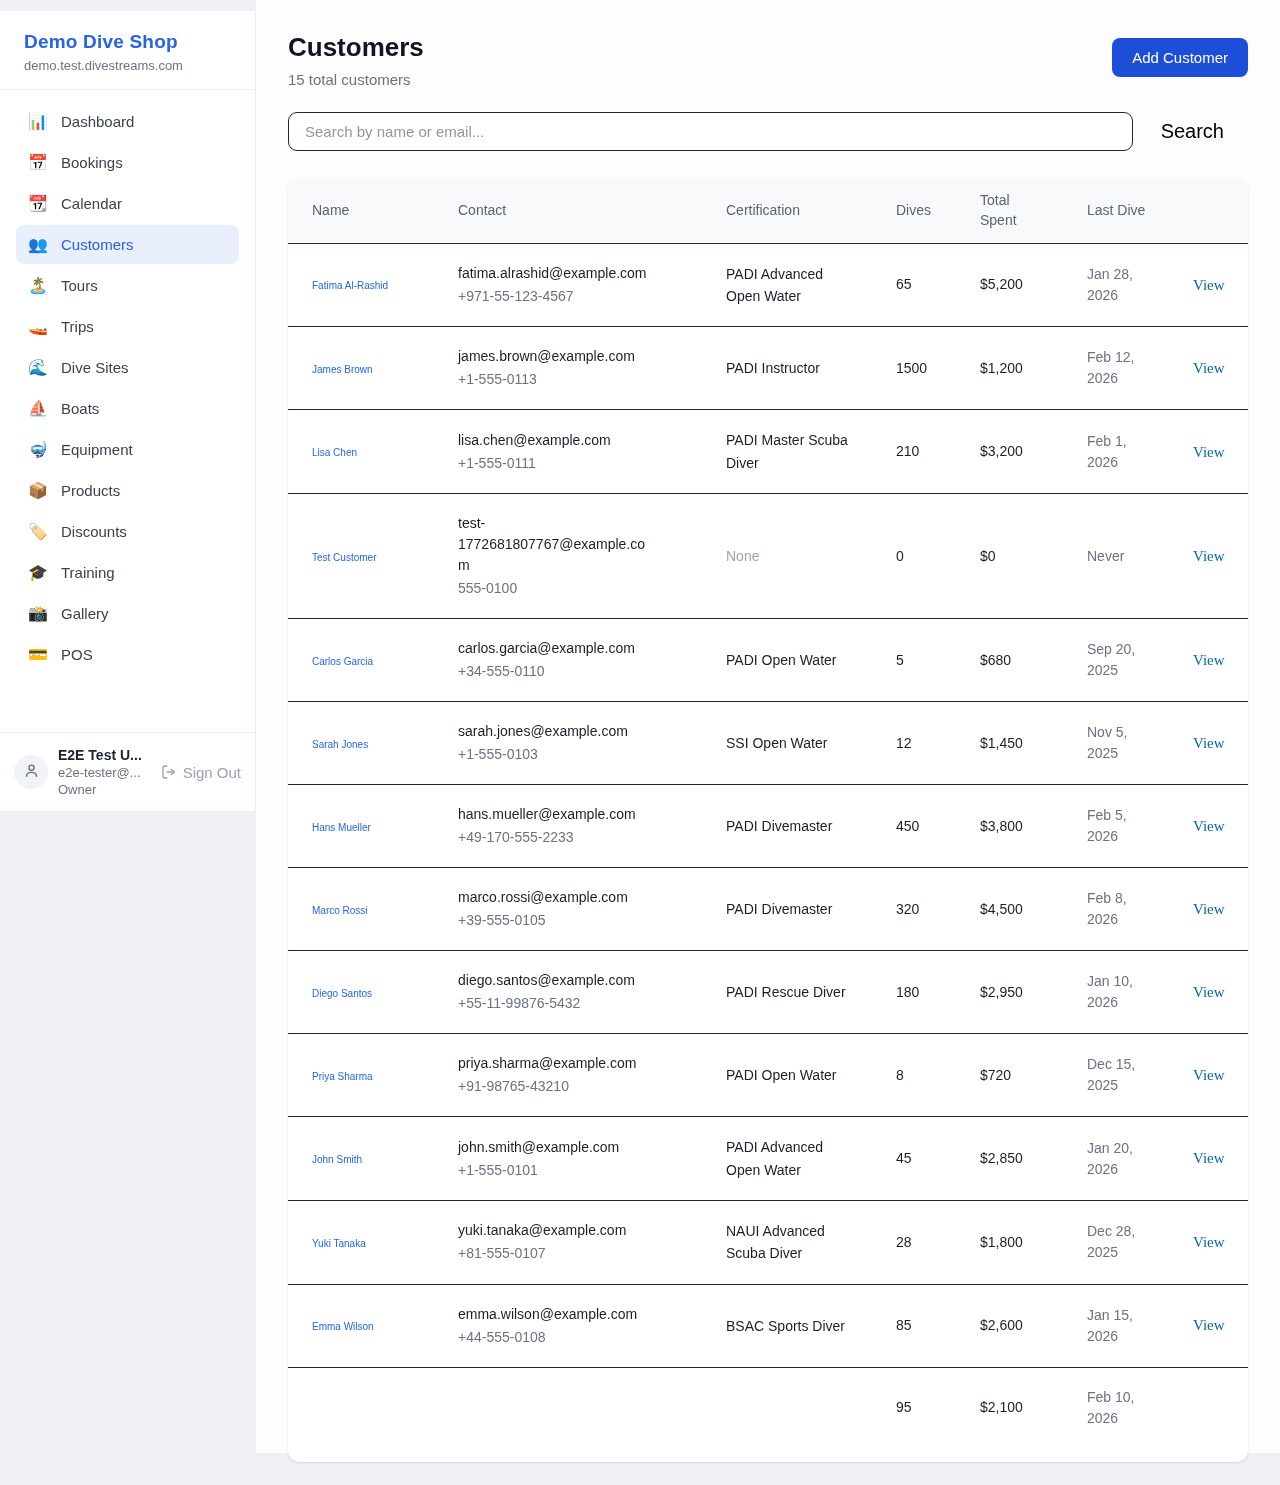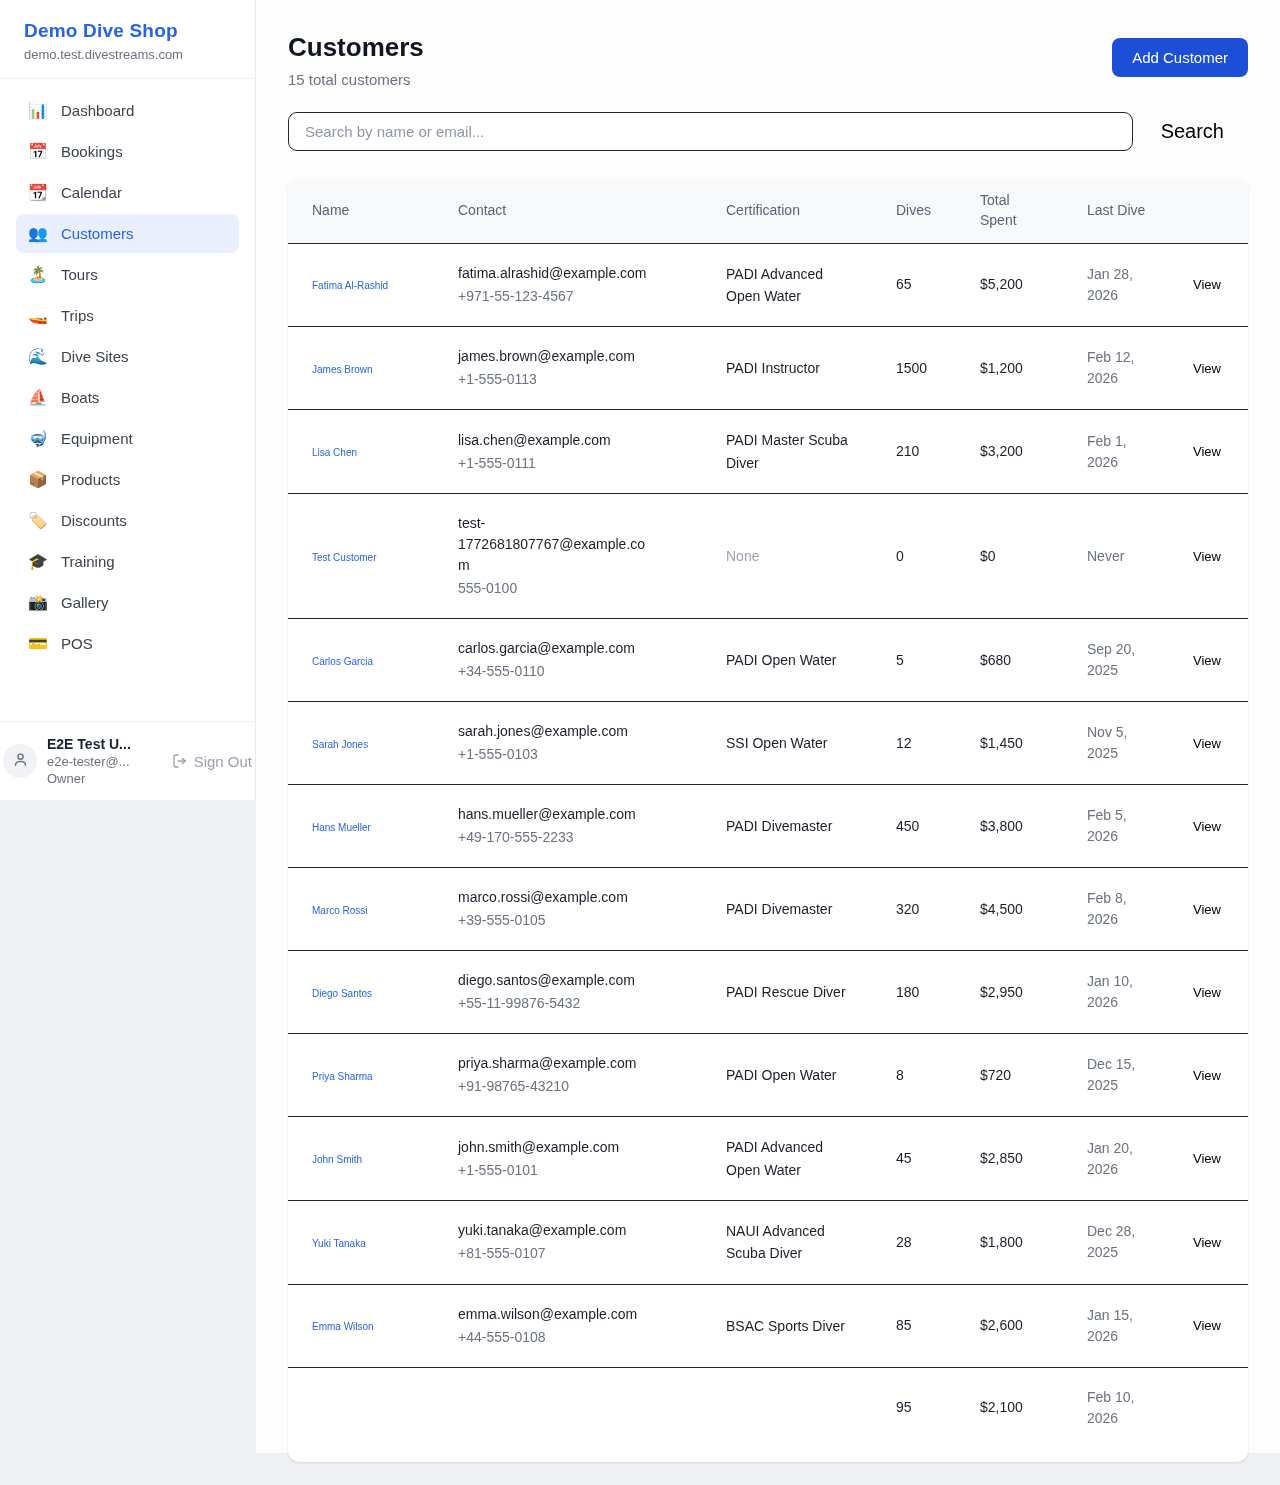--- a/index.html
+++ b/index.html
@@ -6,41 +6,41 @@
   html,body { width:1280px; height:1485px; }
   body {
     font-family:"Liberation Sans", sans-serif;
     background:#eef0f4;
     position:relative;
     color:#151b26;
   }
 
   
   .sidebar {
-    position:absolute; left:0; top:0;
+    position:absolute; left:0; top:11px;
     width:256px; height:800px;
     background:#ffffff;
     border-right:1px solid #e8ebef;
     display:flex; flex-direction:column;
   }
   .sidebar-header { padding:20px 24px 16px; border-bottom:1px solid #eceff3; }
   .shop-title { font-size:19px; font-weight:bold; color:#2563eb; letter-spacing:.2px; }
   .shop-domain { font-size:13px; color:#6b7280; margin-top:5px; }
   .nav { flex:1; padding:12px 16px; }
   .nav-item {
     display:flex; align-items:center; gap:13px;
     padding:10px 12px; border-radius:8px;
     font-size:15px; color:#3b434f; cursor:pointer;
     margin-bottom:2px;
   }
   .nav-item.active { background:#e9effc; color:#2563eb; }
   .nav-emoji { font-size:16px; width:20px; text-align:center; flex:0 0 20px; }
   .user-section {
     border-top:1px solid #eceff3;
-    padding:14px 3px;
+    padding:14px 14px;
     display:flex; align-items:center; gap:10px;
   }
   .avatar {
     width:34px; height:34px; border-radius:50%;
     background:#f1f3f7; display:flex; align-items:center; justify-content:center;
     flex:0 0 34px;
   }
   .user-info { flex:1; min-width:0; }
   .user-name { font-size:14px; font-weight:bold; color:#1c2330; white-space:nowrap; }
   .user-email, .user-role { font-size:13px; color:#6b7280; margin-top:2px; white-space:nowrap; }
@@ -109,21 +109,21 @@
   .name-link {
     color:#2563eb; font-size:10px; font-weight:500;
     text-decoration:none; cursor:pointer;
     display:inline-block; max-width:88px; line-height:1.55;text-align:center;
   }
   .email-line { color:#1a202b; max-width:196px; overflow-wrap:break-word; }
   .phone-line { color:#6b7280; margin-top:2px; }
   .cert { display:inline-block; max-width:130px; line-height:1.6; }
   .cert.none { color:#9ca3af; }
   .muted { color:#6b7280; }
-  .view-link { color:#000000; font-size:13px; text-decoration:none; cursor:pointer; }
+  .view-link { color:#0369a1; font-size:15px; text-decoration:none; cursor:pointer;font-family:Liberation Serif, serif; }
 </style>
 </head>
 <body>
 
 <aside class="sidebar">
   <div class="sidebar-header">
     <div class="shop-title">Demo Dive Shop</div>
     <div class="shop-domain">demo.test.divestreams.com</div>
   </div>
 

